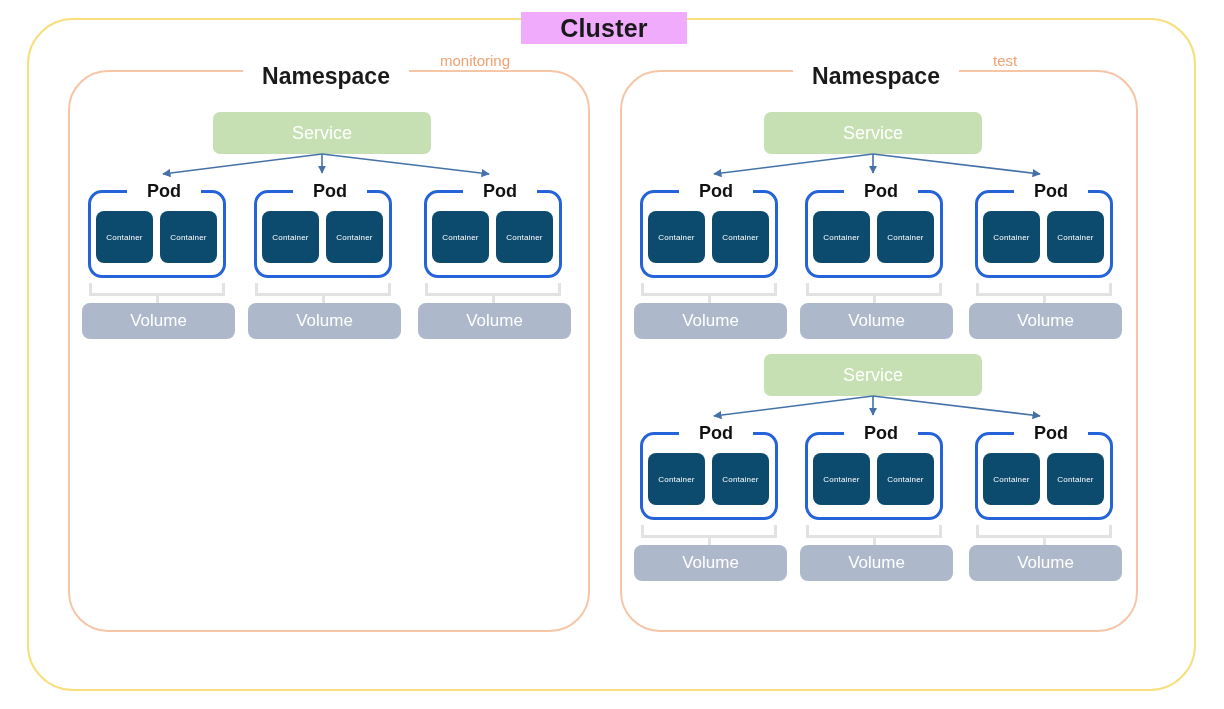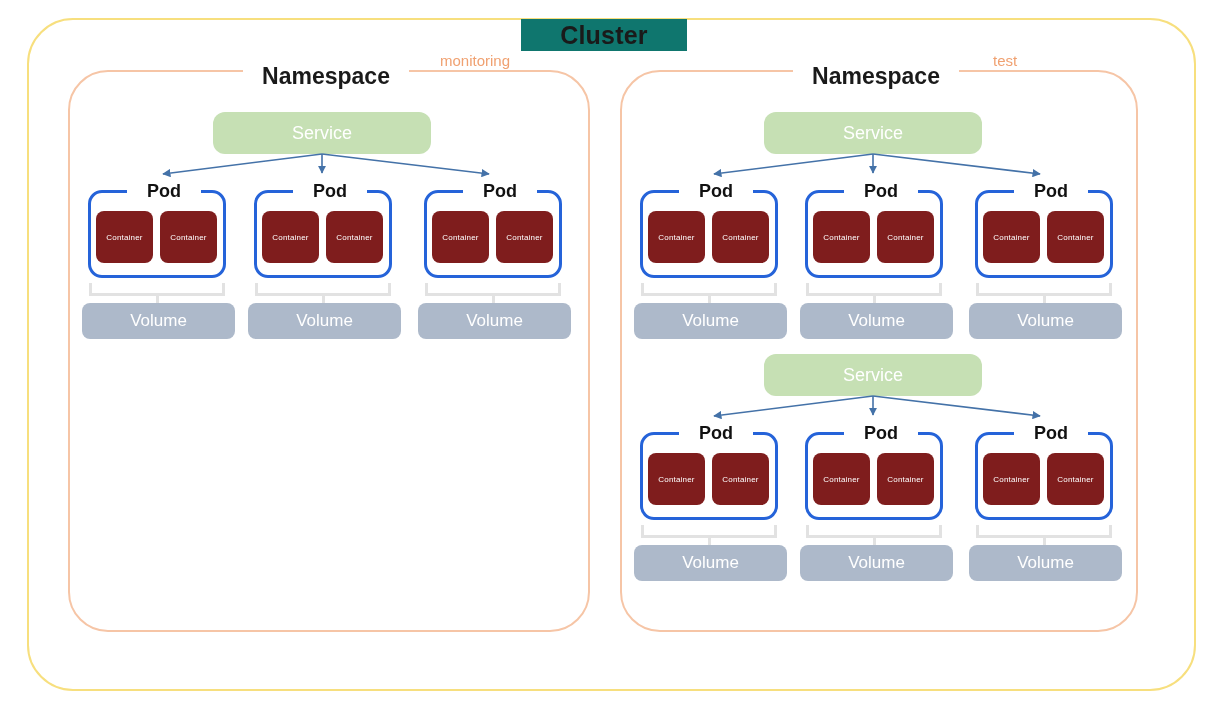--- a/index.html
+++ b/index.html
@@ -25,27 +25,27 @@
     top: 18px;
     width: 1169px;
     height: 673px;
     border: 2px solid #f7df7e;
     border-radius: 46px;
     box-sizing: border-box;
   }
   .cluster-title {
     position: absolute;
     left: 521px;
-    top: 19px;
+    top: 12px;
     width: 166px;
     text-align: center;
     font-size: 25px;
     font-weight: bold;
     color: #1a1a1a;
-    background: #0f766e;
+    background: #f0abfc;
     line-height: 32px;
     letter-spacing: 0.2px;
   }
 
   
   .ns-box {
     position: absolute;
     border: 2px solid #f6c5a6;
     border-radius: 40px;
     box-sizing: border-box;
@@ -66,21 +66,21 @@
     color: #f0a171;
     background: #ffffff;
     line-height: 18px;
     white-space: nowrap;
   }
 
   
   .service-box {
     position: absolute;
     background: #c6e0b4;
-    border-radius: 12px;
+    border-radius: 7px;
     color: #ffffff;
     font-size: 18px;
     display: flex;
     align-items: center;
     justify-content: center;
     box-sizing: border-box;
   }
 
   
   .pod-box {
@@ -97,21 +97,21 @@
     color: #111111;
     background: #ffffff;
     text-align: center;
     line-height: 20px;
     padding: 0 7px;
   }
 
   
   .container-chip {
     position: absolute;
-    background: #7f1d1d;
+    background: #0c4a6e;
     border-radius: 8px;
     color: #ffffff;
     font-size: 8px;
     display: flex;
     align-items: center;
     justify-content: center;
     box-sizing: border-box;
     letter-spacing: 0.2px;
   }
 

